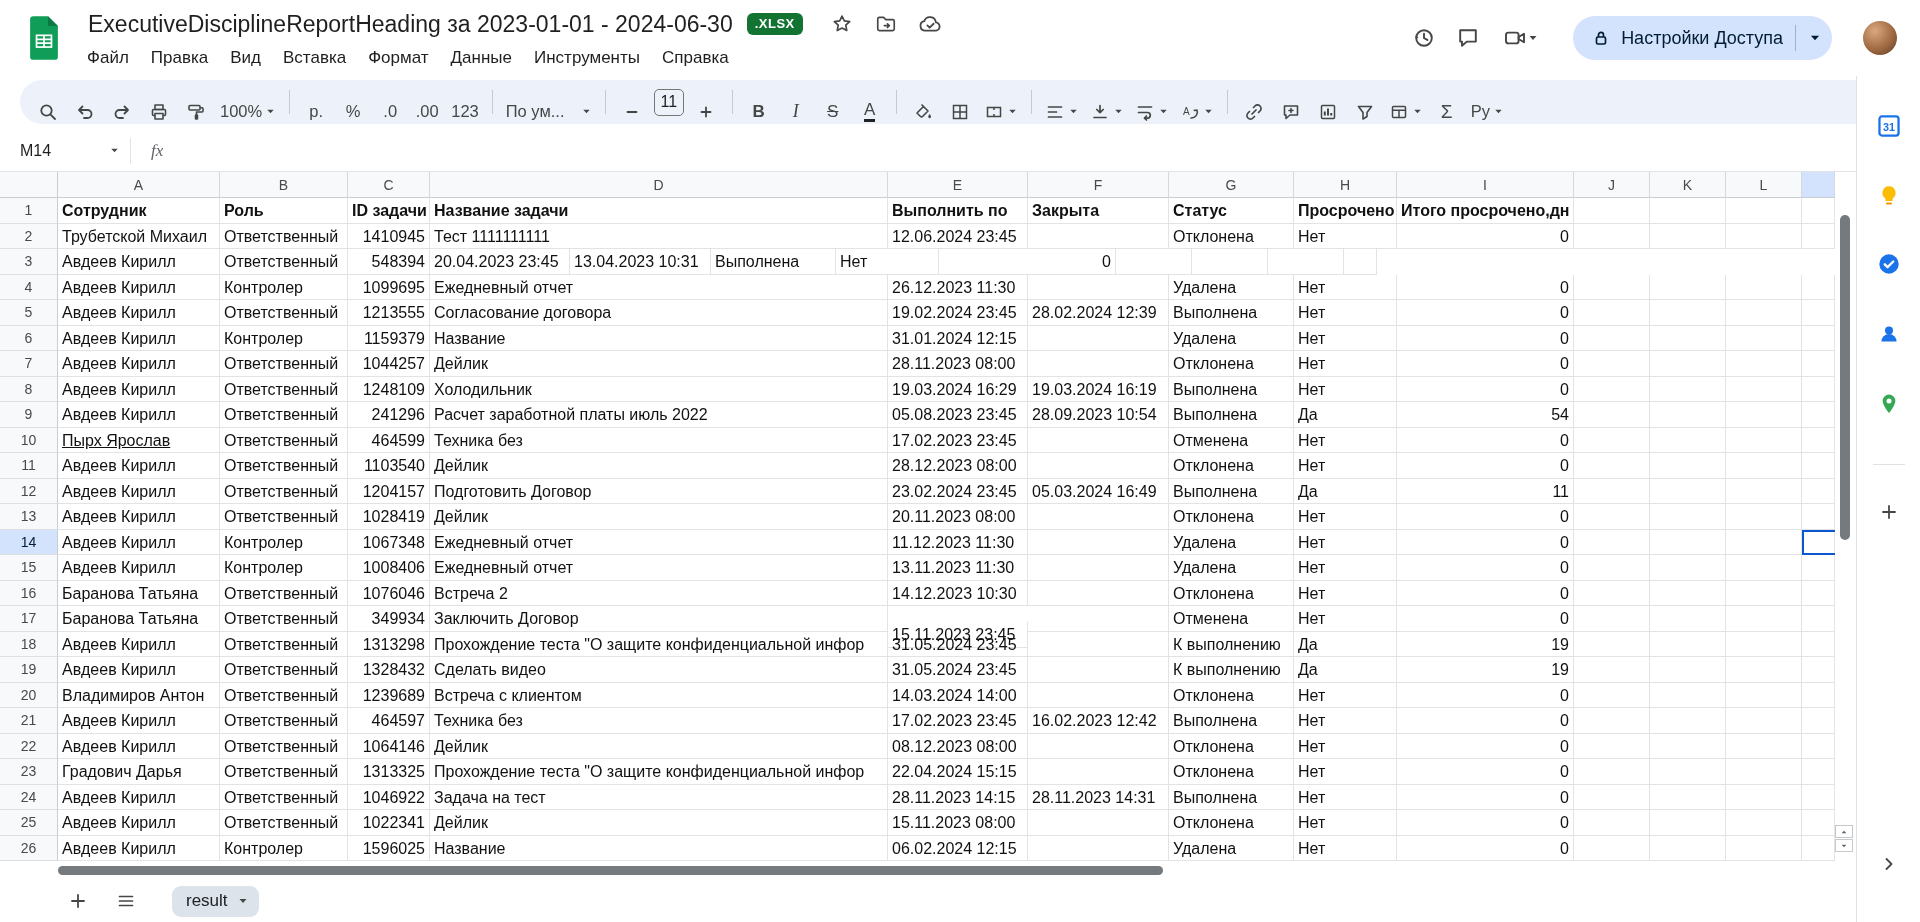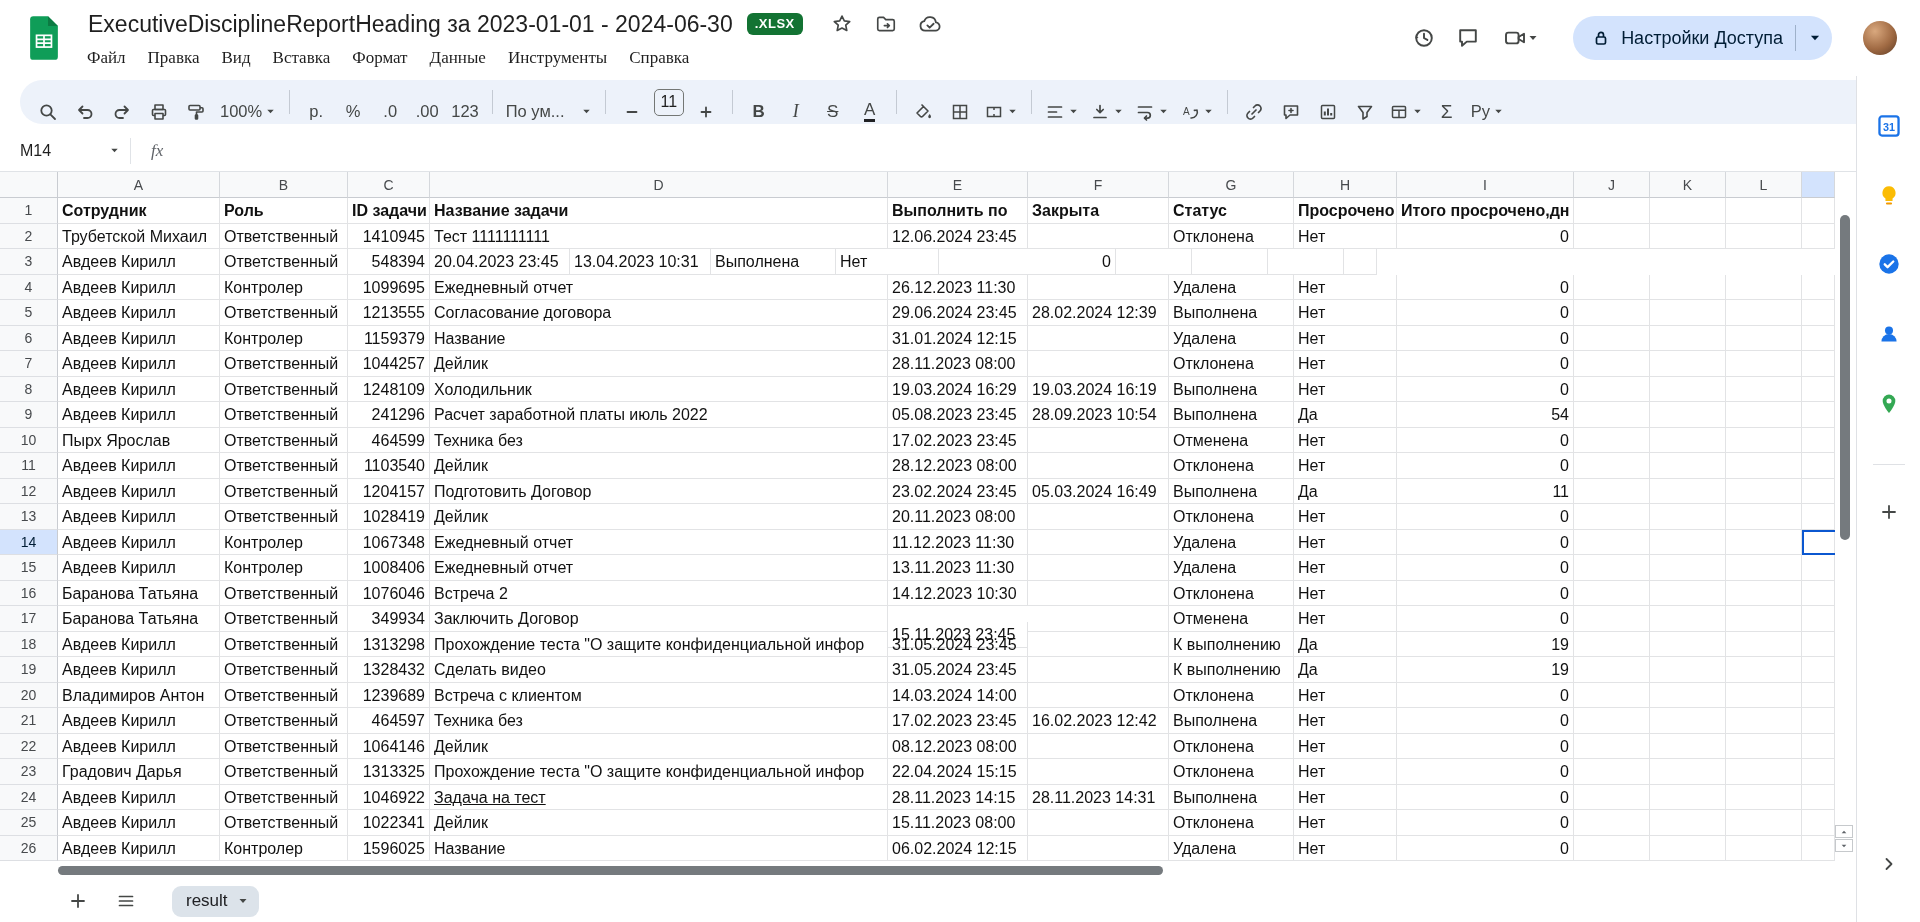--- a/index.html
+++ b/index.html
@@ -14,21 +14,21 @@
   
   .topbar { position:absolute; top:0; left:0; right:0; height:76px; background:#fff; }
   .sheets-logo { position:absolute; left:28px; top:16px; width:32px; height:44px; }
   .title-row { position:absolute; left:88px; top:8px; height:32px; display:flex; align-items:center; gap:14px; }
   .doc-title { font-size:23px; color:#1f1f1f; white-space:nowrap; }
   .xlsx-badge { background:#137333; color:#fff; font-size:13px; font-weight:700; letter-spacing:.5px;
                 padding:3px 8px; border-radius:6px; line-height:1.2; }
   .title-icons { display:flex; align-items:center; gap:10px; margin-left:8px; color:#444746; }
   .icon-btn { width:34px; height:34px; border-radius:50%; display:flex; align-items:center; justify-content:center; color:#444746; }
   .menubar { position:absolute; left:76px; top:44px; display:flex; align-items:center; }
-  .menu-item { font-size:17px; color:#1f1f1f; padding:4px 11px; border-radius:8px; white-space:nowrap;font-family:Liberation Serif, serif; }
+  .menu-item { font-size:17px; color:#1f1f1f; padding:4px 11px; border-radius:8px; white-space:nowrap; }
   .topbar-right { position:absolute; right:88px; top:14px; height:48px; display:flex; align-items:center; gap:10px; }
   .share-pill { margin-left:16px; height:44px; border-radius:22px; background:#d3e3fd; color:#001d35;
                 display:flex; align-items:center; padding:0 10px 0 18px; gap:10px; }
   .share-label { font-size:18px; font-weight:500; white-space:nowrap; }
   .share-div { width:1px; height:26px; background:rgba(0,29,53,.25); margin:0 2px; }
   .avatar { position:absolute; right:23px; top:21px; width:34px; height:34px; border-radius:50%;
             background:radial-gradient(circle at 35% 30%, #d9a87e 0%, #a06a43 55%, #5c3a24 100%); }
 
   
   .toolbar { position:absolute; top:80px; left:20px; right:20px; height:44px; background:#edf2fa;
@@ -470,21 +470,21 @@
         <div class="cell" style="width: 76px;"></div>
         <div class="cell" style="width: 76px;"></div>
         <div class="cell" style="width: 33px;"></div>
       </div>
       <div class="grid-row">
         <div class="row-h">5</div>
         <div class="cell" style="width: 162px;">Авдеев Кирилл</div>
         <div class="cell" style="width: 128px;">Ответственный</div>
         <div class="cell num" style="width: 82px;">1213555</div>
         <div class="cell" style="width: 458px;">Согласование договора</div>
-        <div class="cell" style="width: 140px;">29.06.2024 23:45</div>
+        <div class="cell" style="width: 140px;">19.02.2024 23:45</div>
         <div class="cell" style="width: 141px;">28.02.2024 12:39</div>
         <div class="cell" style="width: 125px;">Выполнена</div>
         <div class="cell" style="width: 103px;">Нет</div>
         <div class="cell num" style="width: 177px;">0</div>
         <div class="cell" style="width: 76px;"></div>
         <div class="cell" style="width: 76px;"></div>
         <div class="cell" style="width: 76px;"></div>
         <div class="cell" style="width: 33px;"></div>
       </div>
       <div class="grid-row">
@@ -546,21 +546,21 @@
         <div class="cell" style="width: 125px;">Выполнена</div>
         <div class="cell" style="width: 103px;">Да</div>
         <div class="cell num" style="width: 177px;">54</div>
         <div class="cell" style="width: 76px;"></div>
         <div class="cell" style="width: 76px;"></div>
         <div class="cell" style="width: 76px;"></div>
         <div class="cell" style="width: 33px;"></div>
       </div>
       <div class="grid-row">
         <div class="row-h">10</div>
-        <div class="cell" style="width: 162px;">Пырх Ярослав</div>
+        <div class="cell" style="width: 162px; text-decoration: underline;">Пырх Ярослав</div>
         <div class="cell" style="width: 128px;">Ответственный</div>
         <div class="cell num" style="width: 82px;">464599</div>
         <div class="cell" style="width: 458px;">Техника без</div>
         <div class="cell" style="width: 140px;">17.02.2023 23:45</div>
         <div class="cell" style="width: 141px;"></div>
         <div class="cell" style="width: 125px;">Отменена</div>
         <div class="cell" style="width: 103px;">Нет</div>
         <div class="cell num" style="width: 177px;">0</div>
         <div class="cell" style="width: 76px;"></div>
         <div class="cell" style="width: 76px;"></div>
@@ -773,21 +773,21 @@
         <div class="cell" style="width: 76px;"></div>
         <div class="cell" style="width: 76px;"></div>
         <div class="cell" style="width: 76px;"></div>
         <div class="cell" style="width: 33px;"></div>
       </div>
       <div class="grid-row">
         <div class="row-h">24</div>
         <div class="cell" style="width: 162px;">Авдеев Кирилл</div>
         <div class="cell" style="width: 128px;">Ответственный</div>
         <div class="cell num" style="width: 82px;">1046922</div>
-        <div class="cell" style="width: 458px; text-decoration: underline;">Задача на тест</div>
+        <div class="cell" style="width: 458px;">Задача на тест</div>
         <div class="cell" style="width: 140px;">28.11.2023 14:15</div>
         <div class="cell" style="width: 141px;">28.11.2023 14:31</div>
         <div class="cell" style="width: 125px;">Выполнена</div>
         <div class="cell" style="width: 103px;">Нет</div>
         <div class="cell num" style="width: 177px;">0</div>
         <div class="cell" style="width: 76px;"></div>
         <div class="cell" style="width: 76px;"></div>
         <div class="cell" style="width: 76px;"></div>
         <div class="cell" style="width: 33px;"></div>
       </div>

